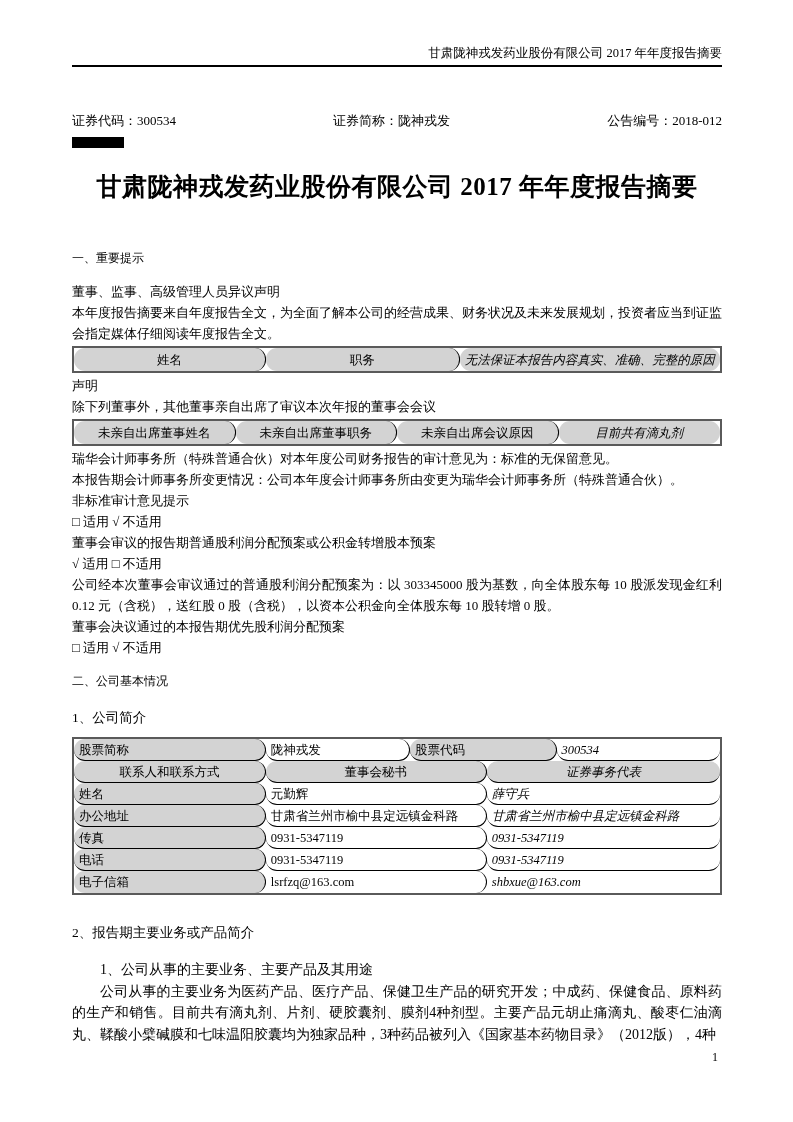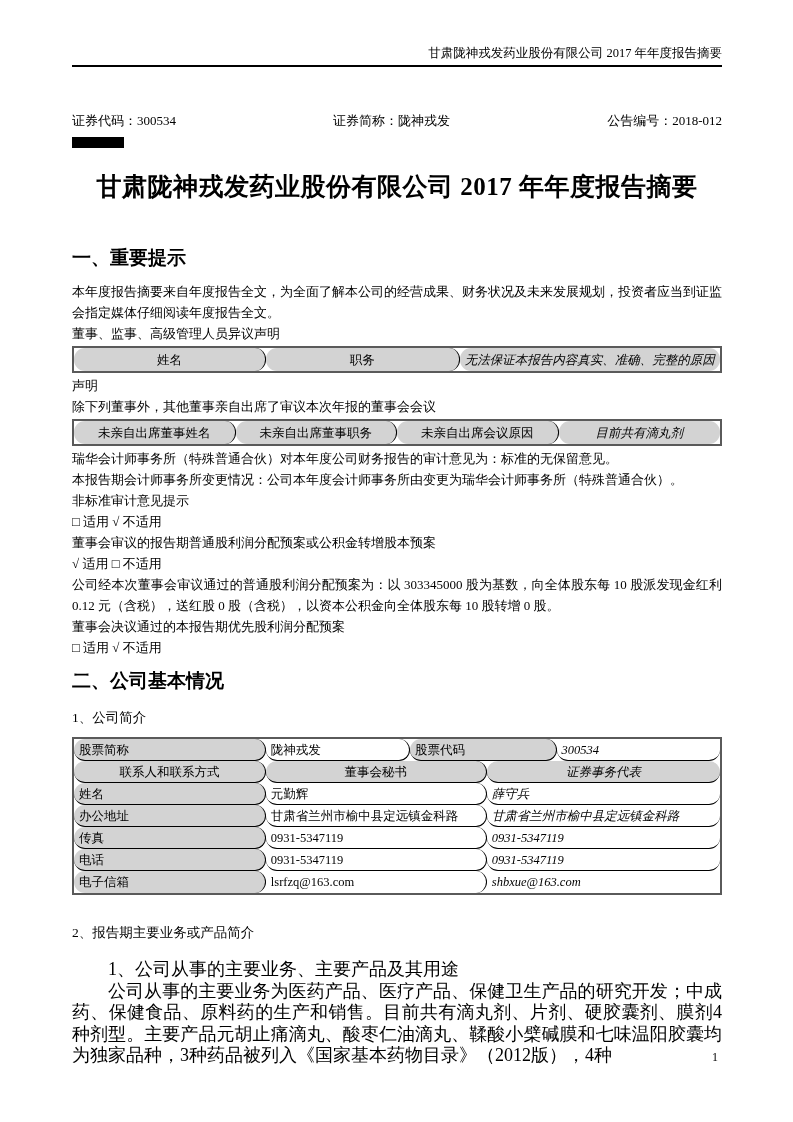--- a/index.html
+++ b/index.html
@@ -33,21 +33,21 @@
 
   .main-title {
     margin-top:23px;
     font-size:25px;
     font-weight:bold;
     text-align:center;
     letter-spacing:0.5px;
     line-height:32px;
   }
 
-  .h1 { font-size:19px; font-weight:bold; line-height:18px; }
+  .h1 { font-size:12px; font-weight:normal; line-height:18px; }
   .h1-first { margin-top:46px; }
   .h2 { font-size:13.5px; font-weight:normal; line-height:16px; }
 
   .body-block { font-size:13px; line-height:21px; text-align:justify; }
   .mt-intro { margin-top:14px; }
 
   .line { min-height:21px; }
 
   
   .tbl { border:2px solid #5a5a5a; outline:none; margin:2px 0 2px 0; font-size:12.5px; }
@@ -66,21 +66,21 @@
   }
   .trow > div:last-child { border-right:none;font-style:italic; }
   .trow:last-child > div { border-bottom:none; }
   .gray { background:#d3d3d3; }
   .center { justify-content:center; text-align:center; }
 
   .profile-tbl { margin-top:11px; }
   .profile-tbl .trow > div { min-height:22px; }
 
   .sub2 { margin-top:30px; }
-  .biz-block { margin-top:4px; font-size:18px; line-height:21.5px; text-align:justify; }
+  .biz-block { margin-top:4px; font-size:14px; line-height:21.5px; text-align:justify; }
   .indent { text-indent:2em; }
 
   .page-number {
     position:absolute;
     left:712px; top:1050px;
     font-size:12px;
   }
 </style>
 </head>
 <body>
@@ -97,22 +97,22 @@
       <span>公告编号：2018-012</span>
     </div>
 
     <div class="redaction-bar"></div>
 
     <div class="main-title">甘肃陇神戎发药业股份有限公司 2017 年年度报告摘要</div>
 
     <div class="h1 h1-first">一、重要提示</div>
 
     <div class="body-block mt-intro">
+      <div class="line">董事、监事、高级管理人员异议声明</div>
       <div class="line">本年度报告摘要来自年度报告全文，为全面了解本公司的经营成果、财务状况及未来发展规划，投资者应当到证监会指定媒体仔细阅读年度报告全文。</div>
-      <div class="line">董事、监事、高级管理人员异议声明</div>
 
       <div class="tbl">
         <div class="trow">
           <div class="gray center" style="width:29.7%">姓名</div>
           <div class="gray center" style="width:30.0%">职务</div>
           <div class="gray center" style="width:40.3%">无法保证本报告内容真实、准确、完整的原因</div>
         </div>
       </div>
 
       <div class="line">声明</div>

